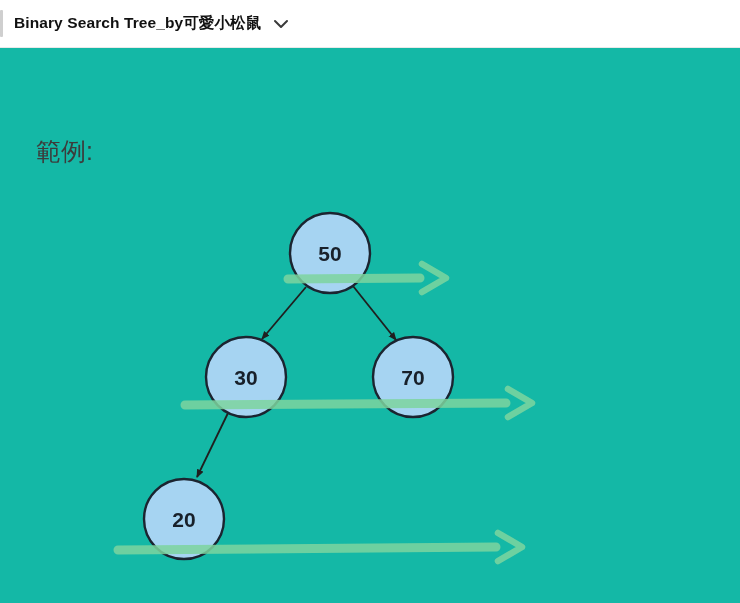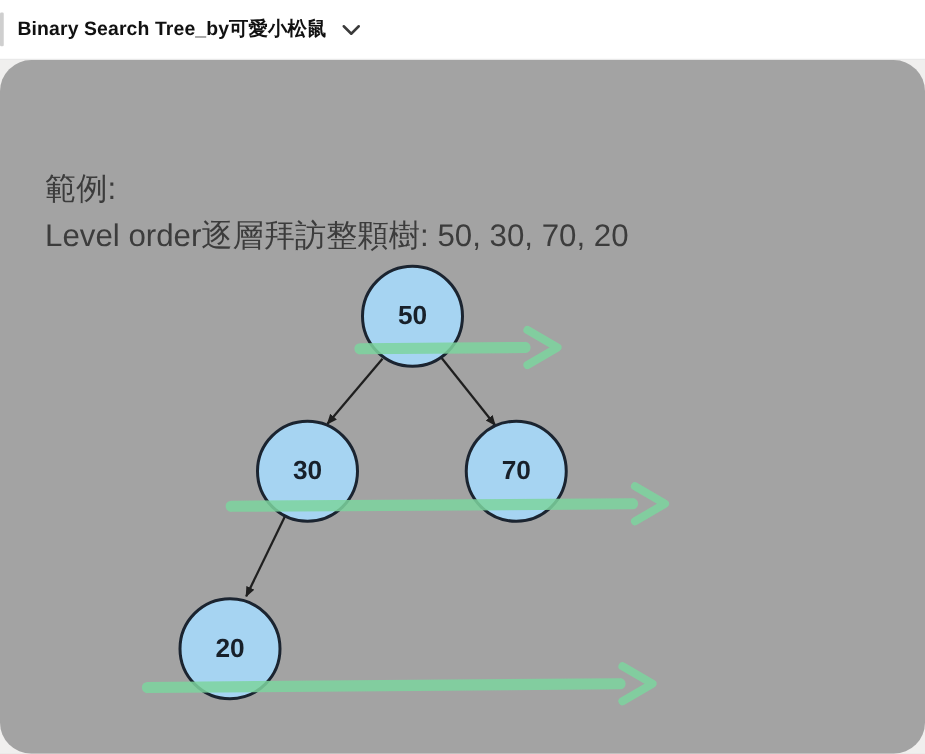--- a/index.html
+++ b/index.html
@@ -9,21 +9,21 @@
   .window { position: relative; width: 740px; height: 603px; overflow: hidden; background: #f0efee; }
 
   .titlebar {
     height: 48px; background: #ffffff; display: flex; align-items: center;
     padding-right: 16px; border-bottom: 1px solid #e9e9e9;
   }
   .accent-bar { width: 3px; height: 27px; background: #cfcfcf; border-radius: 1px; margin-right: 11px; flex: 0 0 auto; }
   .title { font-size: 15.5px; font-weight: bold; color: #111; letter-spacing: 0.1px; }
   .chevron { margin-left: 12px; display: flex; align-items: center; cursor: pointer; }
 
-  .canvas { position: relative; width: 740px; height: 555px; background: #a3a3a3; border-radius: 25px; }
+  .canvas { position: relative; width: 740px; height: 555px; background: #14b8a6; }
 
   .caption { position: absolute; left: 36px; top: 84px; font-size: 25px; line-height: 38px; color: #3c3c3c; }
 
   .diagram { position: absolute; left: 0; top: 0; }
 
   .node { stroke-width: 2.4px; }
   .node-text { font-size: 21px; font-weight: bold; fill: #18202a; }
   .edge { stroke-width: 1.8px; }
   .green-line { stroke-width: 9px; stroke-linecap: round; opacity: 0.85; }
   .green-head { stroke-width: 6.5px; fill: none; stroke-linecap: round; stroke-linejoin: round; opacity: 0.85; }
@@ -40,21 +40,20 @@
       <svg width="16" height="10" viewBox="0 0 16 10" aria-hidden="true">
         <path d="M2 2 L8 8 L14 2" fill="none" stroke="#3a3a3a" stroke-width="2" stroke-linecap="round" stroke-linejoin="round"></path>
       </svg>
     </span>
   </header>
 
   <main class="canvas">
 
     <div class="caption">
       <div>範例:</div>
-      <div>Level order逐層拜訪整顆樹: 50, 30, 70, 20</div>
     </div>
 
     <svg class="diagram" width="740" height="555" viewBox="0 0 740 555">
       <defs>
         <marker id="arrowhead" markerWidth="10" markerHeight="8" refX="7.5" refY="3.5" orient="auto" markerUnits="userSpaceOnUse">
           <path d="M0 0 L8.5 3.5 L0 7 Z" fill="#1f1f1f"></path>
         </marker>
       </defs>
 
       <line class="edge" x1="306" y1="239" x2="262" y2="291" marker-end="url(#arrowhead)" stroke="#1f1f1f"></line>

